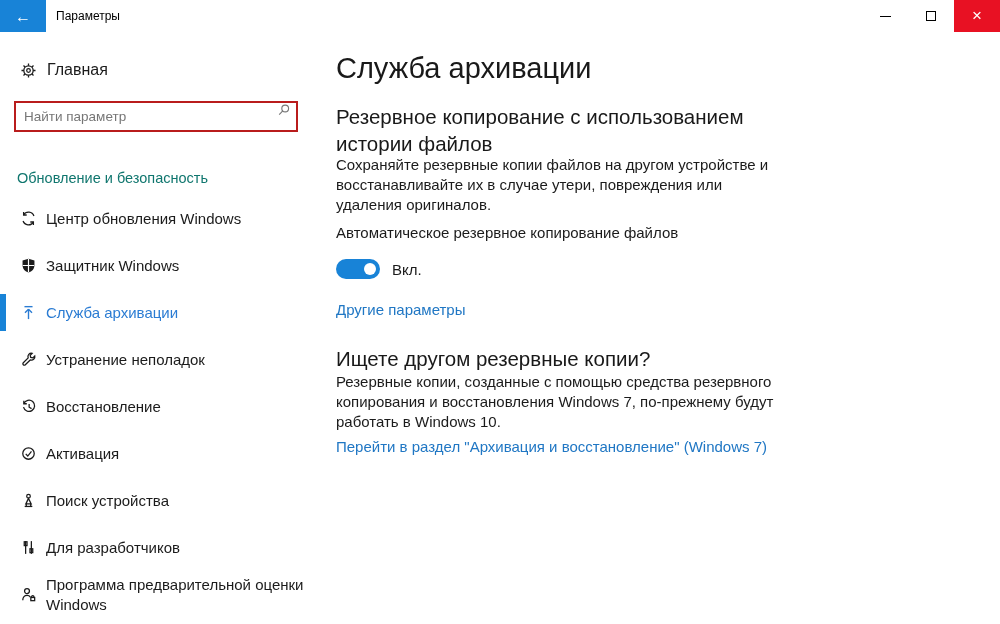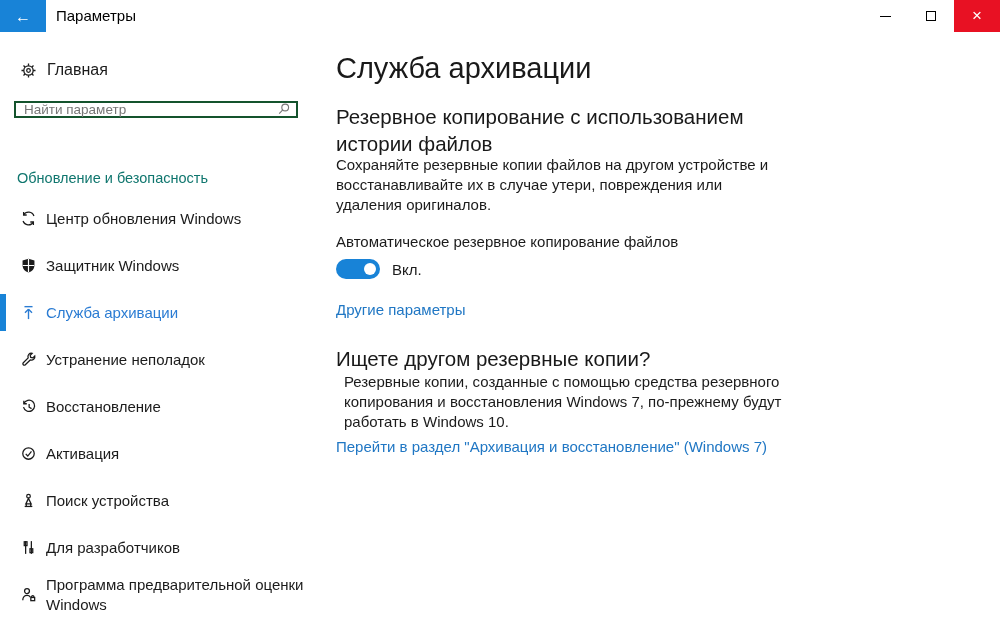--- a/index.html
+++ b/index.html
@@ -2,59 +2,59 @@
 <html style="--accent: #1883d7; --close: #e81123; --link: #2077c4; --selected_text: #2b7cd3;"><head>
 <meta charset="utf-8">
 <style>
   * { margin:0; padding:0; box-sizing:border-box; }
   html,body { width:1000px; height:624px; background:#fff; font-family:"Liberation Sans", sans-serif; color:#1b1b1b; overflow:hidden; }
   .app { position:relative; width:1000px; height:624px; background:#fff; }
 
   
   .titlebar { position:absolute; top:0; left:0; width:100%; height:32px; background:#fff; }
   .back-btn { position:absolute; left:0; top:0; width:46px; height:33px; background:var(--accent,#1883d7); color:#fff; border:none; font-size:16px; line-height:33px; text-align:center; cursor:pointer; }
-  .tb-title { position:absolute; left:56px; top:0; height:32px; line-height:32px; font-size:15px; color:#000; }
+  .tb-title { position:absolute; left:56px; top:0; height:32px; line-height:32px; font-size:12px; color:#000; }
   .win-btn { position:absolute; top:0; width:46px; height:32px; border:none; background:transparent; display:flex; align-items:center; justify-content:center; cursor:pointer; }
   .btn-min { right:92px; }
   .btn-max { right:46px; }
   .btn-close { right:0; background:var(--close,#e81123); color:#fff; font-size:17px; }
   .min-glyph { display:block; width:11px; height:1px; background:#000; }
   .max-glyph { display:block; width:10px; height:10px; border:1px solid #000; }
 
   
   .sidebar { position:absolute; top:32px; left:0; width:330px; height:592px; background:#fff; }
   .home-row { position:absolute; top:26px; left:20px; height:24px; display:flex; align-items:center; cursor:pointer; }
   .home-row .lbl { font-size:16px; margin-left:10px; }
-  .search-box { position:absolute; top:69px; left:14px; width:284px; height:17px; border:2px solid #14532d; background:#fff; display:flex; align-items:center; }
+  .search-box { position:absolute; top:69px; left:14px; width:284px; height:31px; border:2px solid #b91c1c; background:#fff; display:flex; }
   .search-box input { flex:1; border:none; outline:none; font-size:13.5px; padding-left:8px; color:#333; font-family:"Liberation Sans", sans-serif; background:transparent; }
   .search-box input::placeholder { color:#767676; opacity:1; }
   .search-ico { width:26px; display:flex; justify-content:center; cursor:pointer; }
   .section-lbl { position:absolute; top:138px; left:17px; font-size:14.5px; color:#0f766e; }
   .nav { position:absolute; top:163px; left:0; width:330px; }
   .nav-item { position:relative; height:47px; display:flex; align-items:center; padding-left:20px; cursor:pointer; }
   .nav-item .ico { width:17px; height:17px; margin-right:9px; flex:none; }
   .nav-item .lbl { font-size:15px; line-height:1.3; max-width:258px; color:#1b1b1b; }
   .nav-item.selected::before { content:""; position:absolute; left:0; top:5px; width:6px; height:37px; background:var(--accent,#1883d7); }
   .nav-item.selected .lbl { color:#2b7cd3; }
 
   
   .main { position:absolute; top:32px; left:336px; width:664px; height:592px; }
   .page-title { position:absolute; top:20px; left:0; font-size:29px; font-weight:300; color:#191919; }
   .h-sec { font-size:20.5px; font-weight:400; color:#191919; line-height:1.32; }
   .heading1 { position:absolute; top:71px; left:0; width:410px; }
   .body-txt { font-size:15px; line-height:1.34; color:#1b1b1b; }
   .body1 { position:absolute; top:123px; left:0; width:452px; }
-  .toggle-lbl { position:absolute; top:201px; left:0; font-size:15px; }
+  .toggle-lbl { position:absolute; top:192px; left:0; font-size:15px; }
   .toggle { position:absolute; top:227px; left:0; width:44px; height:20px; border-radius:10px; background:var(--accent,#1883d7); cursor:pointer; }
   .toggle .knob { position:absolute; top:4px; left:28px; width:12px; height:12px; border-radius:50%; background:#fff; }
   .toggle-state { position:absolute; top:229px; left:56px; font-size:15px; }
   .link { color:#2077c4; font-size:15px; text-decoration:none; cursor:pointer; }
   .link1 { position:absolute; top:269px; left:0; }
   .heading2 { position:absolute; top:313px; left:0; width:460px; }
-  .body2 { position:absolute; top:340px; left:8px; width:452px; }
+  .body2 { position:absolute; top:340px; left:0; width:452px; }
   .link2 { position:absolute; top:406px; left:0; }
 
   svg { display:block; }
 </style>
 </head>
 <body>
 
 <div class="app">
 
   <div class="titlebar">

